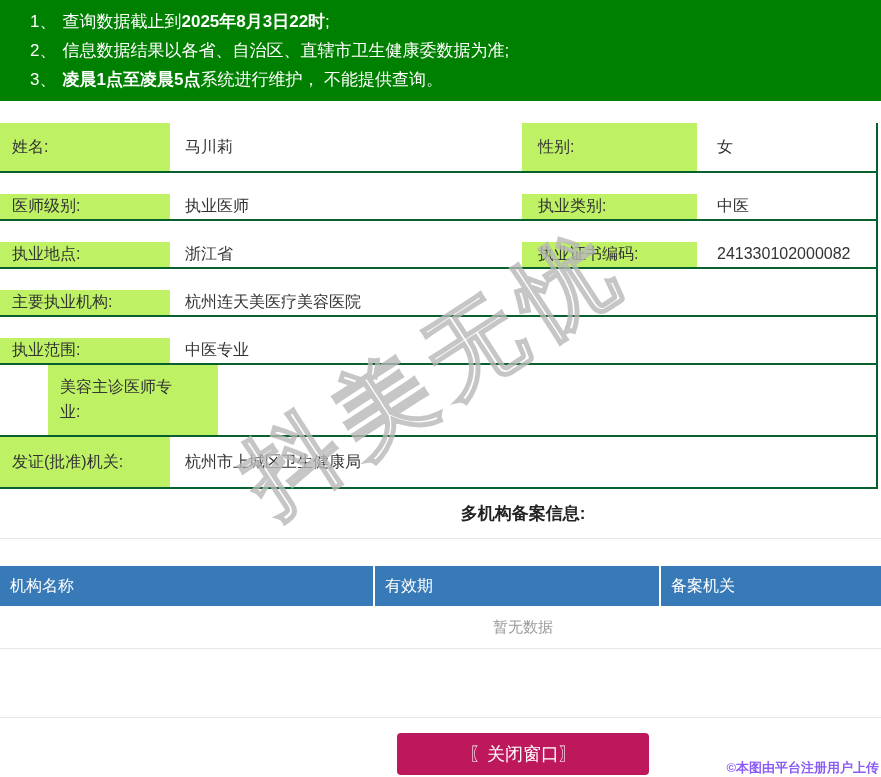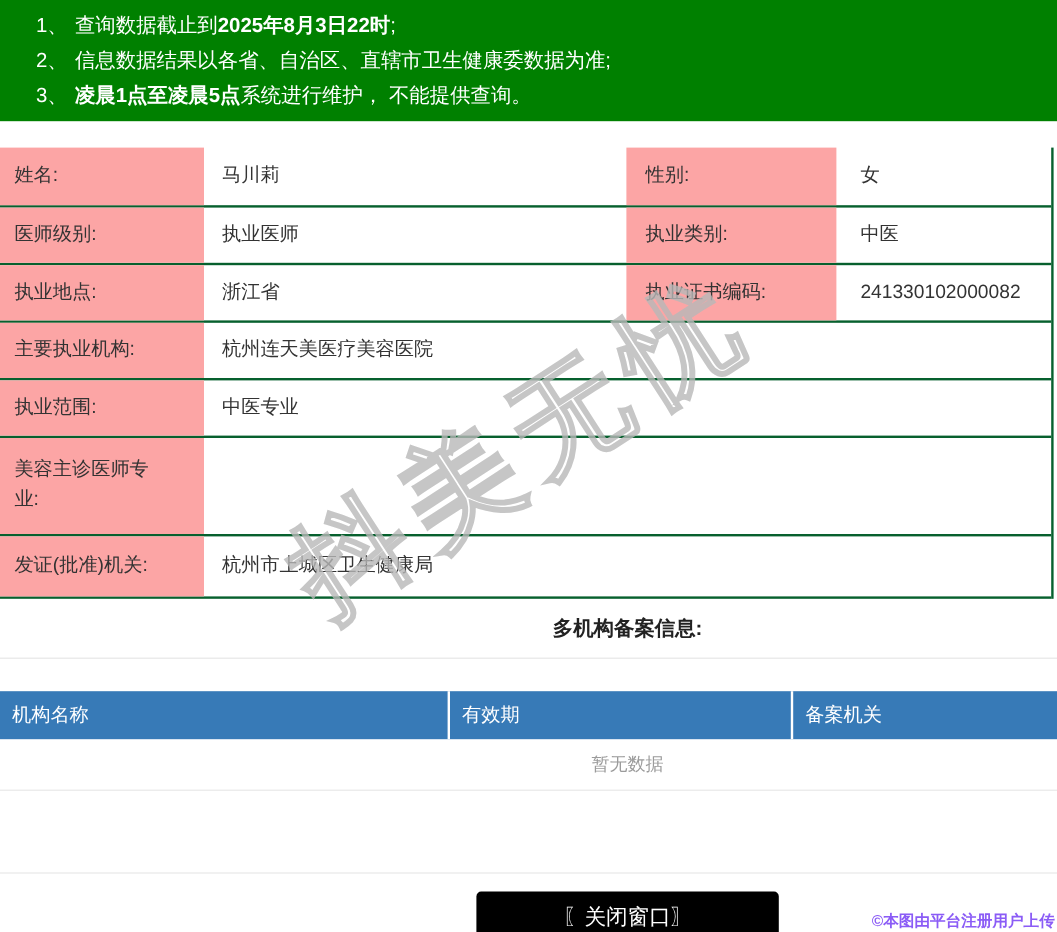--- a/index.html
+++ b/index.html
@@ -13,42 +13,42 @@
 
   
   .banner { background:#008000; height:101px; box-sizing:border-box; padding-top:7px; }
   .notice { color:#ffffff; font-size:17px; line-height:29px; padding-left:30px; white-space:nowrap; }
   .notice .num { margin-right:6px; }
   .notice b { font-weight:bold; }
 
   
   .info-table { width:878px; margin-top:22px; border-right:2px solid #07602e; box-sizing:border-box; }
   .irow { display:flex; border-bottom:2px solid #07602e; box-sizing:border-box; }
-  .h50{height:50px;} .h48{height:48px;} .h74{height:82px;} .h52{height:52px;}
+  .h50{height:50px;} .h48{height:48px;align-items:flex-end;} .h74{height:72px;padding-left:48px;} .h52{height:52px;}
   .cell { display:flex; align-items:center; font-size:16px; color:#333; box-sizing:border-box; line-height:1.55; }
-  .lab  { background:#fca5a5; }
+  .lab  { background:#bef264; }
   .lab1 { width:170px; padding-left:12px; padding-right:34px; }
   .val1 { width:352px; padding-left:15px; }
   .lab2 { width:175px; padding-left:16px; }
   .val2 { flex:1; padding-left:20px; }
   .valw { flex:1; padding-left:15px; }
 
   
   .section-title { width:1046px; padding-top:13px; text-align:center; font-weight:bold; font-size:17px; color:#222; }
   .hr1 { width:1046px; border-bottom:1px solid #e6e6e6; margin-top:13px; }
   .filing-head { display:flex; margin-top:27px; width:1046px; height:40px; background:#377ab7; color:#fff; font-size:16px; box-sizing:border-box; }
   .fcell { display:flex; align-items:center; padding-left:10px; box-sizing:border-box;text-align:right; }
   .fc1 { width:373px; }
   .fc2 { width:286px; border-left:2px solid #ffffff; }
   .fc3 { flex:1; border-left:2px solid #ffffff; }
   .fempty { width:1046px; height:43px; border-bottom:1px solid #e8e8e8; display:flex; align-items:center; justify-content:center; color:#9b9b9b; font-size:15px; box-sizing:border-box; }
   .spacer-line { width:1046px; height:69px; border-bottom:1px solid #e8e8e8; box-sizing:border-box; }
 
   
-  .close-btn { display:block; margin:15px auto 0 auto; width:252px; height:42px; background:#000000; color:#ffffff; font-size:18px; border:none; border-radius:4px; cursor:pointer; font-family:inherit; }
+  .close-btn { display:block; margin:15px auto 0 auto; width:252px; height:42px; background:#be185d; color:#ffffff; font-size:18px; border:none; border-radius:4px; cursor:pointer; font-family:inherit; }
 
   
   .watermark {
     position:absolute; left:435px; top:372px; z-index:5; pointer-events:none;
     transform:translate(-50%,-50%) rotate(-33deg);
     font-size:94px; letter-spacing:14px; white-space:nowrap; font-weight:bold;
     color:transparent; -webkit-text-stroke:2px #b8b8b8; opacity:0.8;
   }
   .credit {
     position:absolute; right:2px; bottom:0; z-index:6;

